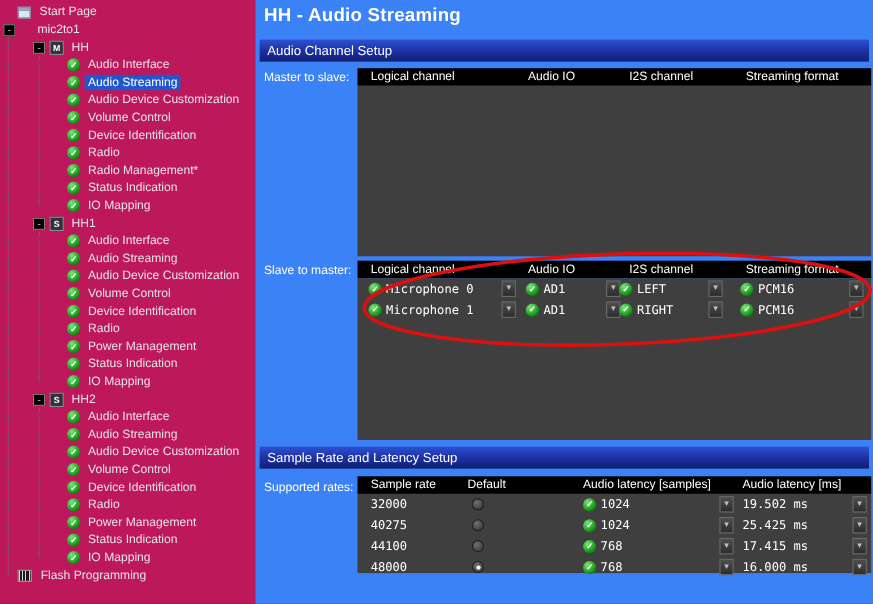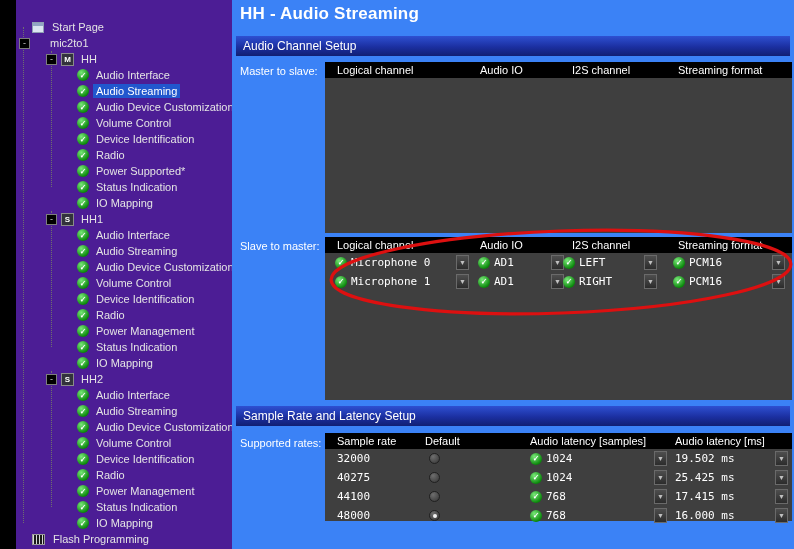--- a/index.html
+++ b/index.html
@@ -1,19 +1,19 @@
 <!DOCTYPE html>
 <html><head>
 <meta charset="utf-8">
 <style>
   html,body{margin:0;padding:0}
   body{width:794px;height:549px;background:#000;font-family:"Liberation Sans",sans-serif;color:#fff;position:relative;overflow:hidden}
 
   
-  .sidebar{position:absolute;left:16px;top:0;width:232px;height:549px;padding-top:19px;box-sizing:border-box;background:#4c1d95}
+  .sidebar{position:absolute;left:0;top:0;width:232px;height:549px;padding-top:3px;box-sizing:border-box;background:#be185d}
   .vline{position:absolute;width:0;border-left:1px dotted #6e6e6e}
   .tree-row{height:16px;display:flex;align-items:center;font-size:11px;color:#e4e4e4;white-space:nowrap;position:relative}
   .level0{padding-left:3px}.level1{padding-left:30px}.level2{padding-left:61px}
   .spacer{width:13px;flex:none}
   .expander{width:9px;height:9px;flex:none;margin-right:4px;border:1px solid #7d7d7d;background:#000;color:#cfcfcf;display:flex;align-items:center;justify-content:center;font-size:9px;line-height:1}
   .badge{width:11px;height:11px;flex:none;margin-right:4px;border:1px solid #8a8a8a;background:#32323c;color:#fff;font-size:8px;font-weight:bold;display:flex;align-items:center;justify-content:center}
   .check-icon{width:12px;height:12px;flex:none;margin-right:4px;border-radius:50%;background:radial-gradient(circle at 35% 30%,#79e879,#0d8a0d 70%,#065806);display:flex;align-items:center;justify-content:center}
   .check-icon::after{content:"✓";color:#fff;font-size:8px;font-weight:bold}
   .page-icon{width:12px;height:11px;flex:none;margin-right:5px;border:1px solid #8fa0b4;background:linear-gradient(180deg,#92a6c4 0,#92a6c4 3px,#dce6f2 3px);box-sizing:border-box}
   .flash-icon{width:13px;height:11px;flex:none;margin-right:5px;border:1px solid #9a9a9a;background:repeating-linear-gradient(90deg,#d8d8d8 0,#d8d8d8 1px,#1a1a1a 1px,#1a1a1a 3px);box-sizing:border-box}
@@ -84,21 +84,21 @@
       <div class="tree-row level2">
         <span class="check-icon"></span>
         <span class="tree-label">Device Identification</span>
       </div>
       <div class="tree-row level2">
         <span class="check-icon"></span>
         <span class="tree-label">Radio</span>
       </div>
       <div class="tree-row level2">
         <span class="check-icon"></span>
-        <span class="tree-label">Power Supported*</span>
+        <span class="tree-label">Radio Management*</span>
       </div>
       <div class="tree-row level2">
         <span class="check-icon"></span>
         <span class="tree-label">Status Indication</span>
       </div>
       <div class="tree-row level2">
         <span class="check-icon"></span>
         <span class="tree-label">IO Mapping</span>
       </div>
       <div class="tree-row level1">

